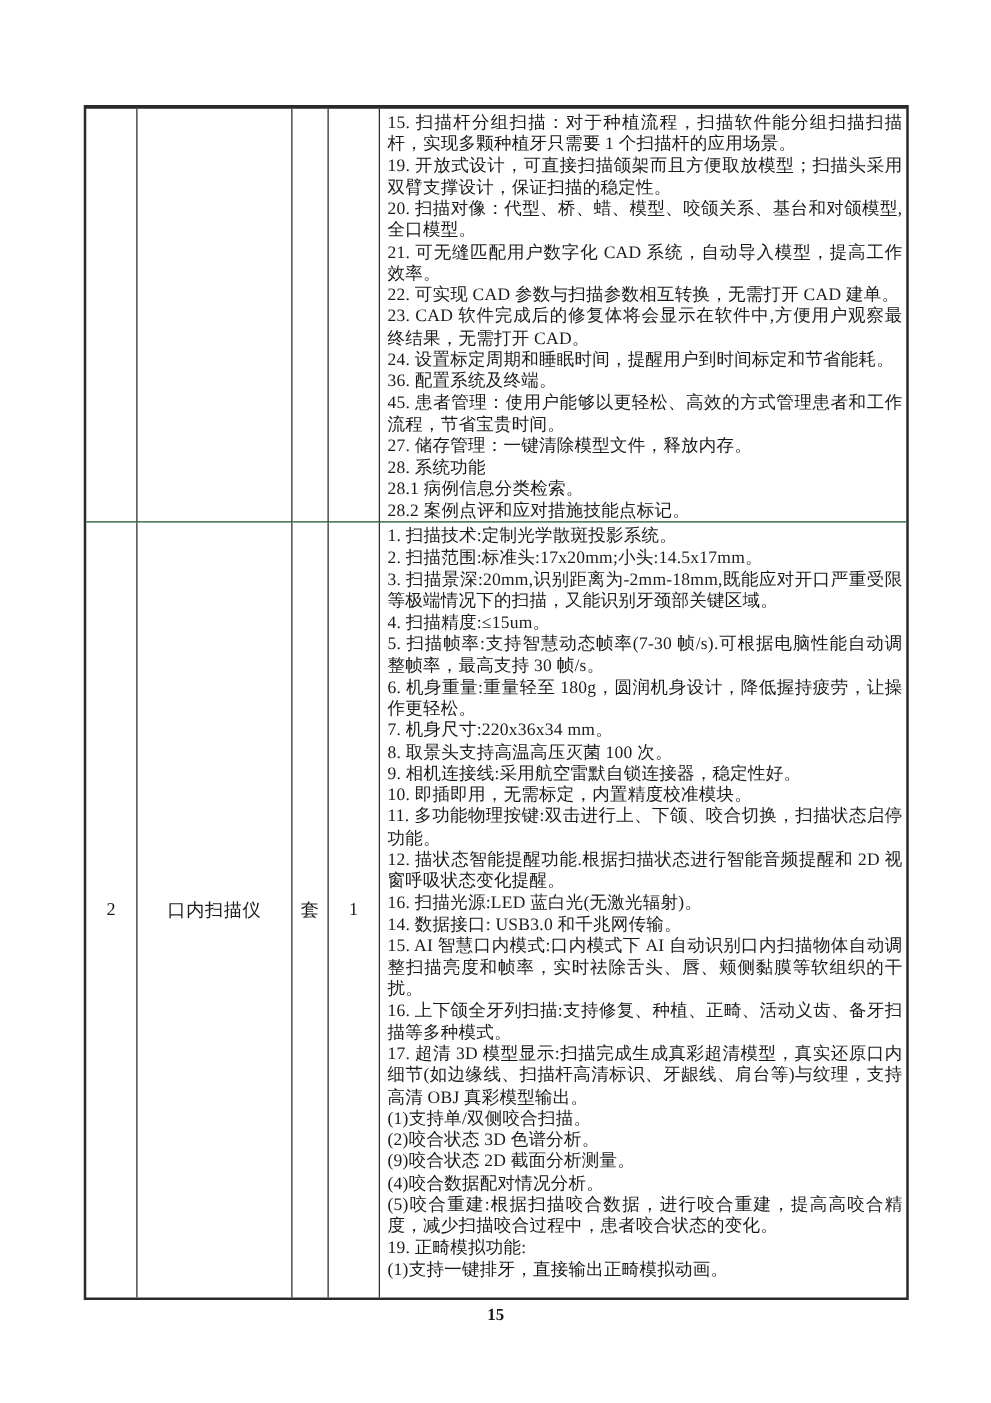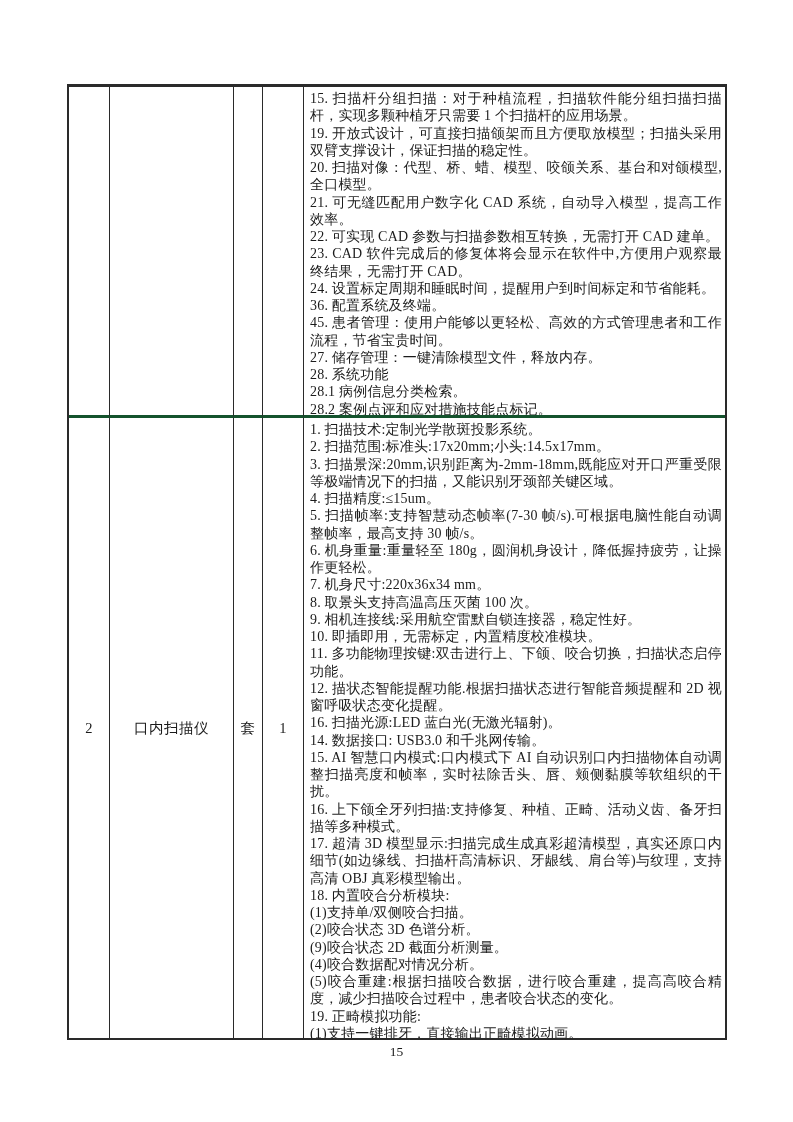--- a/index.html
+++ b/index.html
@@ -14,21 +14,21 @@
   .spec-table {
     position: absolute;
     left: 67px; top: 84px;
     width: 660px;
     border: 2px solid #2a2a2a;
     border-top-width: 3px;
     background: #ffffff;
   }
   .t-row { display: flex; width: 100%; }
   .t-row.row-1 { height: 331px; }
-  .t-row.row-1 .cell { border-bottom: 3px solid #14532d; }
+  .t-row.row-1 .cell { border-bottom: 1px solid #14532d; }
   .t-row.row-2 { height: 620px; }
   .cell {
     border-right: 1px solid #2a2a2a;
     overflow: hidden;
     display: flex;
     align-items: center;
     justify-content: center;
     font-size: 14.5px;
     letter-spacing: 0.5px;
   }
@@ -46,21 +46,21 @@
     letter-spacing: 0.2px;
     text-align: justify;
   }
   .spec-item { width: 100%; }
   .page-number {
     position: absolute;
     left: 0; right: 0;
     top: 1044px;
     text-align: center;
     font-size: 13.5px;
-    font-weight: normal;
+    font-weight: bold;
   }
 </style>
 </head>
 <body>
 
 <div class="spec-table">
 
   <div class="t-row row-1">
     <div class="cell c-seq"></div>
     <div class="cell c-name"></div>
@@ -100,21 +100,20 @@
         <div class="spec-item">8. 取景头支持高温高压灭菌 100 次。</div>
         <div class="spec-item">9. 相机连接线:采用航空雷默自锁连接器，稳定性好。</div>
         <div class="spec-item">10. 即插即用，无需标定，内置精度校准模块。</div>
         <div class="spec-item">11. 多功能物理按键:双击进行上、下颌、咬合切换，扫描状态启停功能。</div>
         <div class="spec-item">12. 描状态智能提醒功能.根据扫描状态进行智能音频提醒和 2D 视窗呼吸状态变化提醒。</div>
         <div class="spec-item">16. 扫描光源:LED 蓝白光(无激光辐射)。</div>
         <div class="spec-item">14. 数据接口: USB3.0 和千兆网传输。</div>
         <div class="spec-item">15. AI 智慧口内模式:口内模式下 AI 自动识别口内扫描物体自动调整扫描亮度和帧率，实时祛除舌头、唇、颊侧黏膜等软组织的干扰。</div>
         <div class="spec-item">16. 上下颌全牙列扫描:支持修复、种植、正畸、活动义齿、备牙扫描等多种模式。</div>
         <div class="spec-item">17. 超清 3D 模型显示:扫描完成生成真彩超清模型，真实还原口内细节(如边缘线、扫描杆高清标识、牙龈线、肩台等)与纹理，支持高清 OBJ 真彩模型输出。</div>
-        <div class="spec-item">18. 内置咬合分析模块:</div>
         <div class="spec-item">(1)支持单/双侧咬合扫描。</div>
         <div class="spec-item">(2)咬合状态 3D 色谱分析。</div>
         <div class="spec-item">(9)咬合状态 2D 截面分析测量。</div>
         <div class="spec-item">(4)咬合数据配对情况分析。</div>
         <div class="spec-item">(5)咬合重建:根据扫描咬合数据，进行咬合重建，提高高咬合精度，减少扫描咬合过程中，患者咬合状态的变化。</div>
         <div class="spec-item">19. 正畸模拟功能:</div>
         <div class="spec-item">(1)支持一键排牙，直接输出正畸模拟动画。</div>
       </div>
   </div>
 

